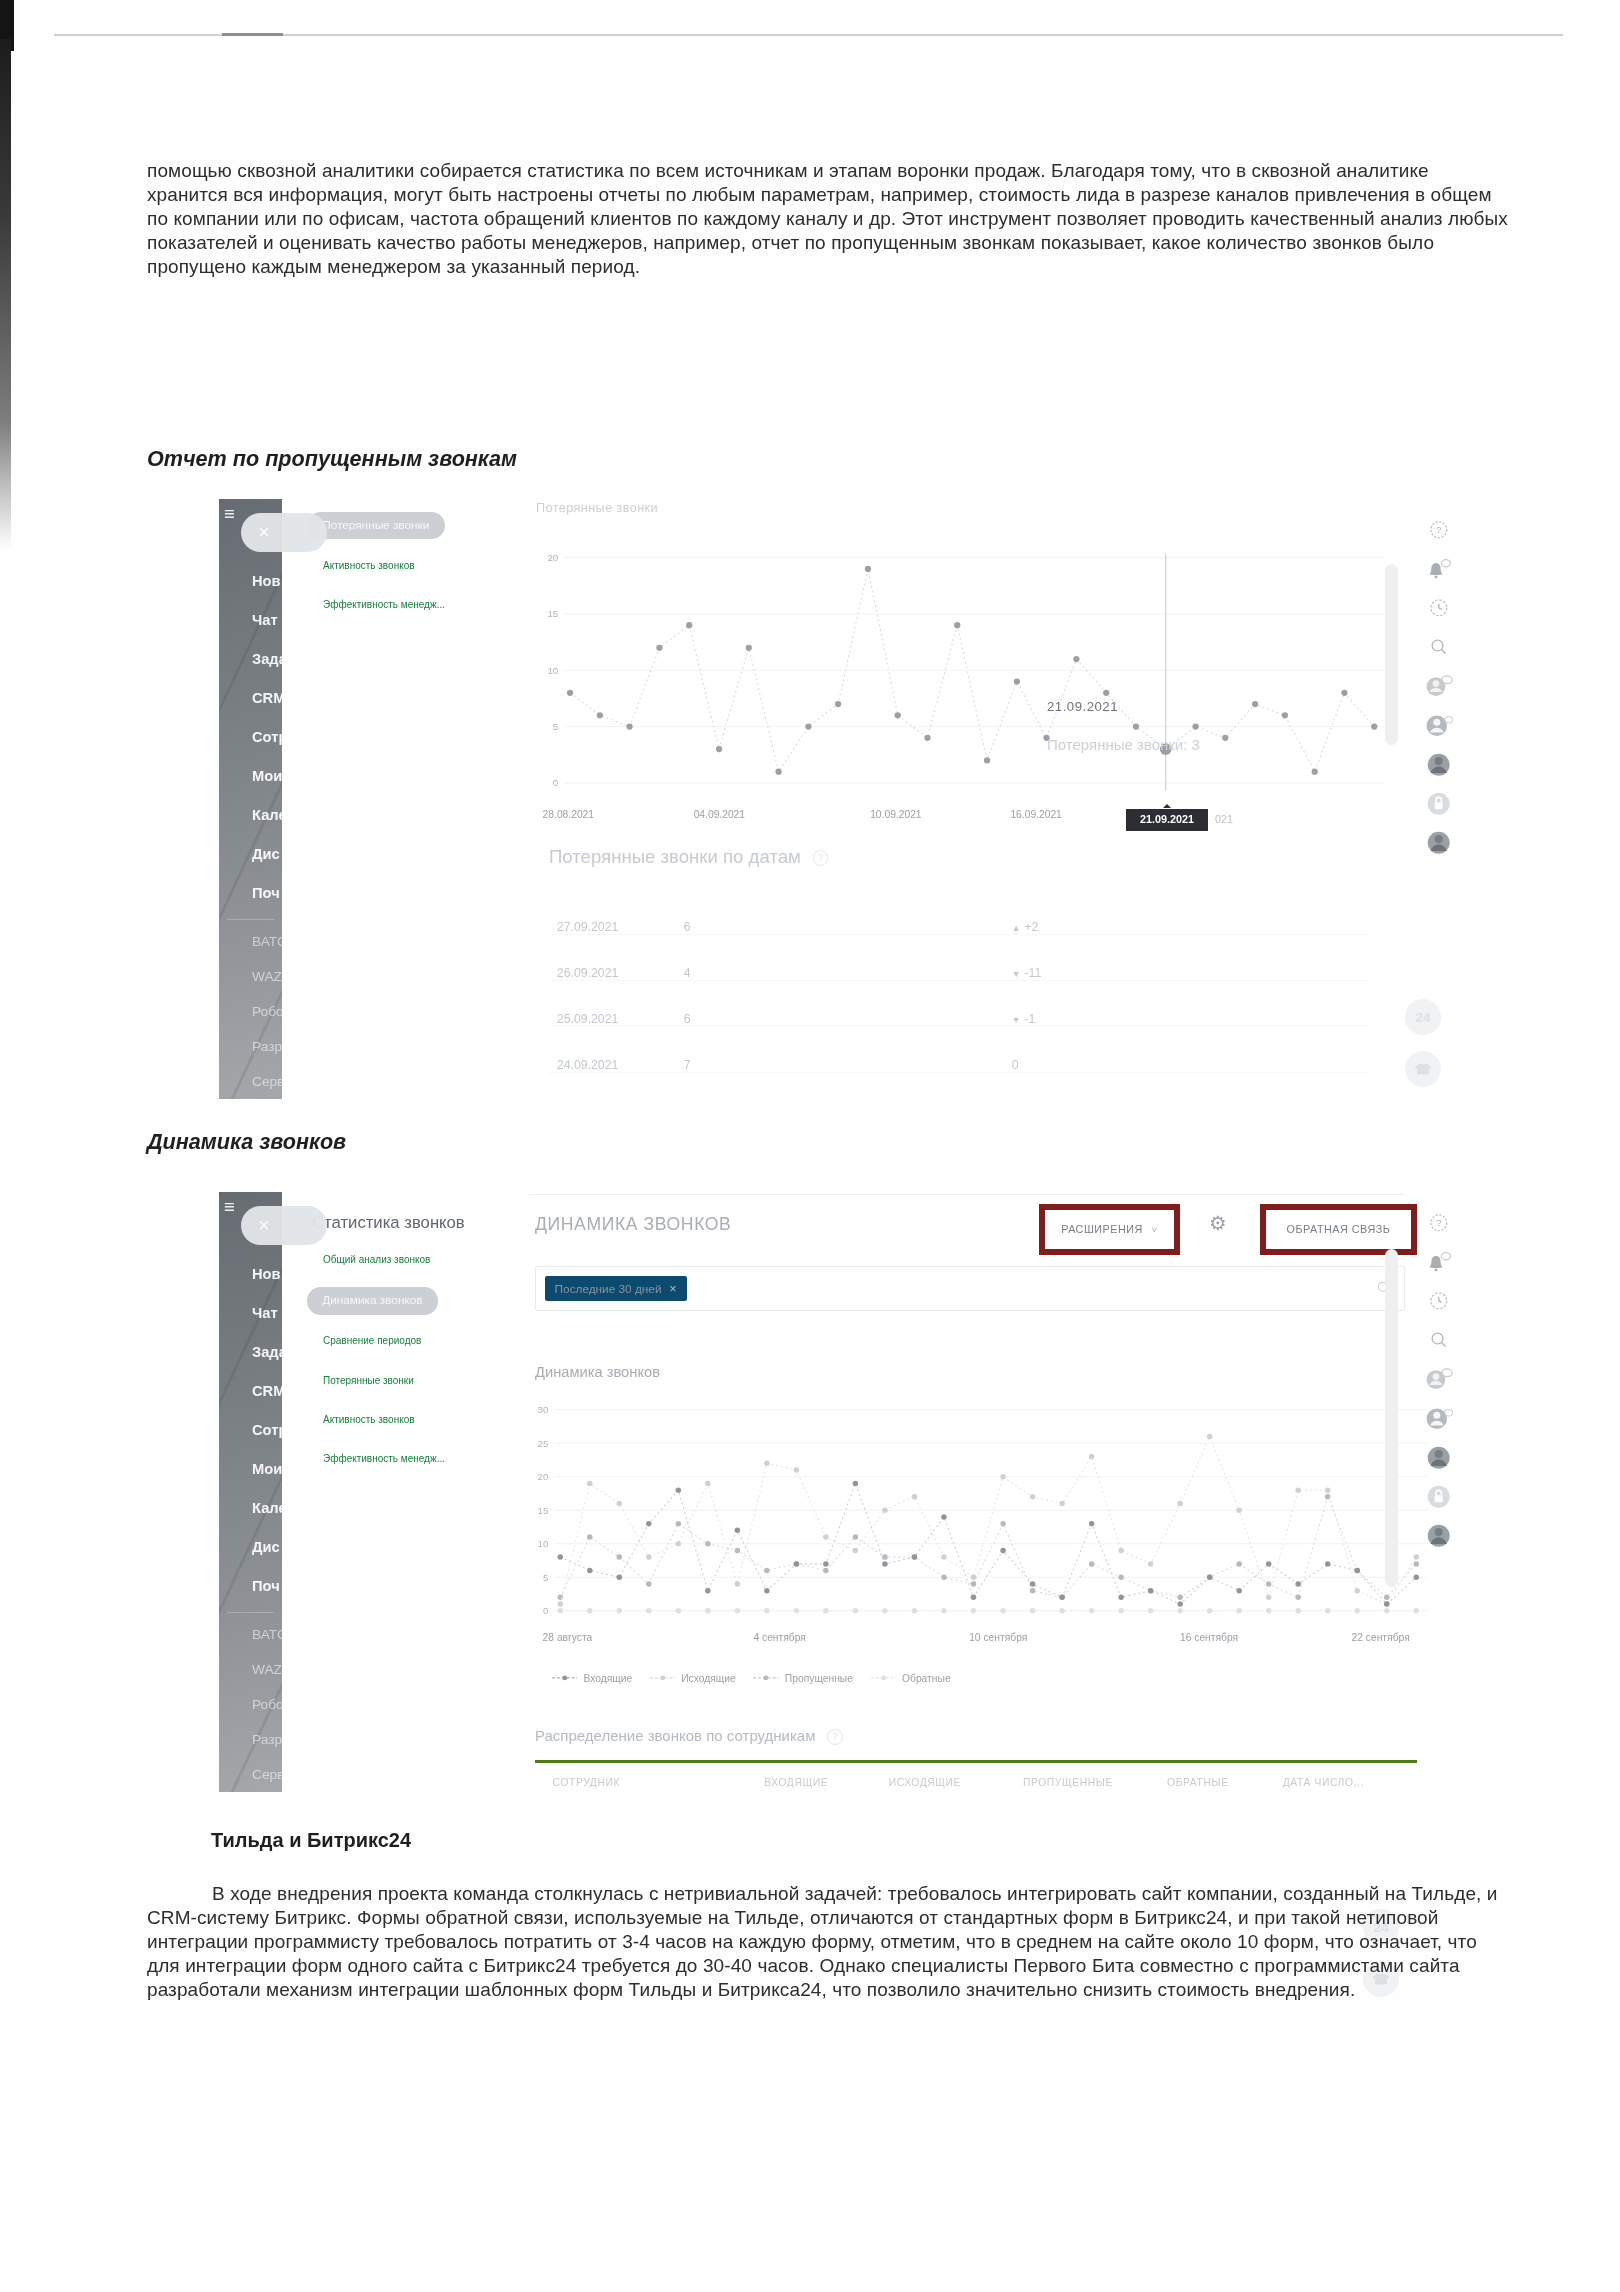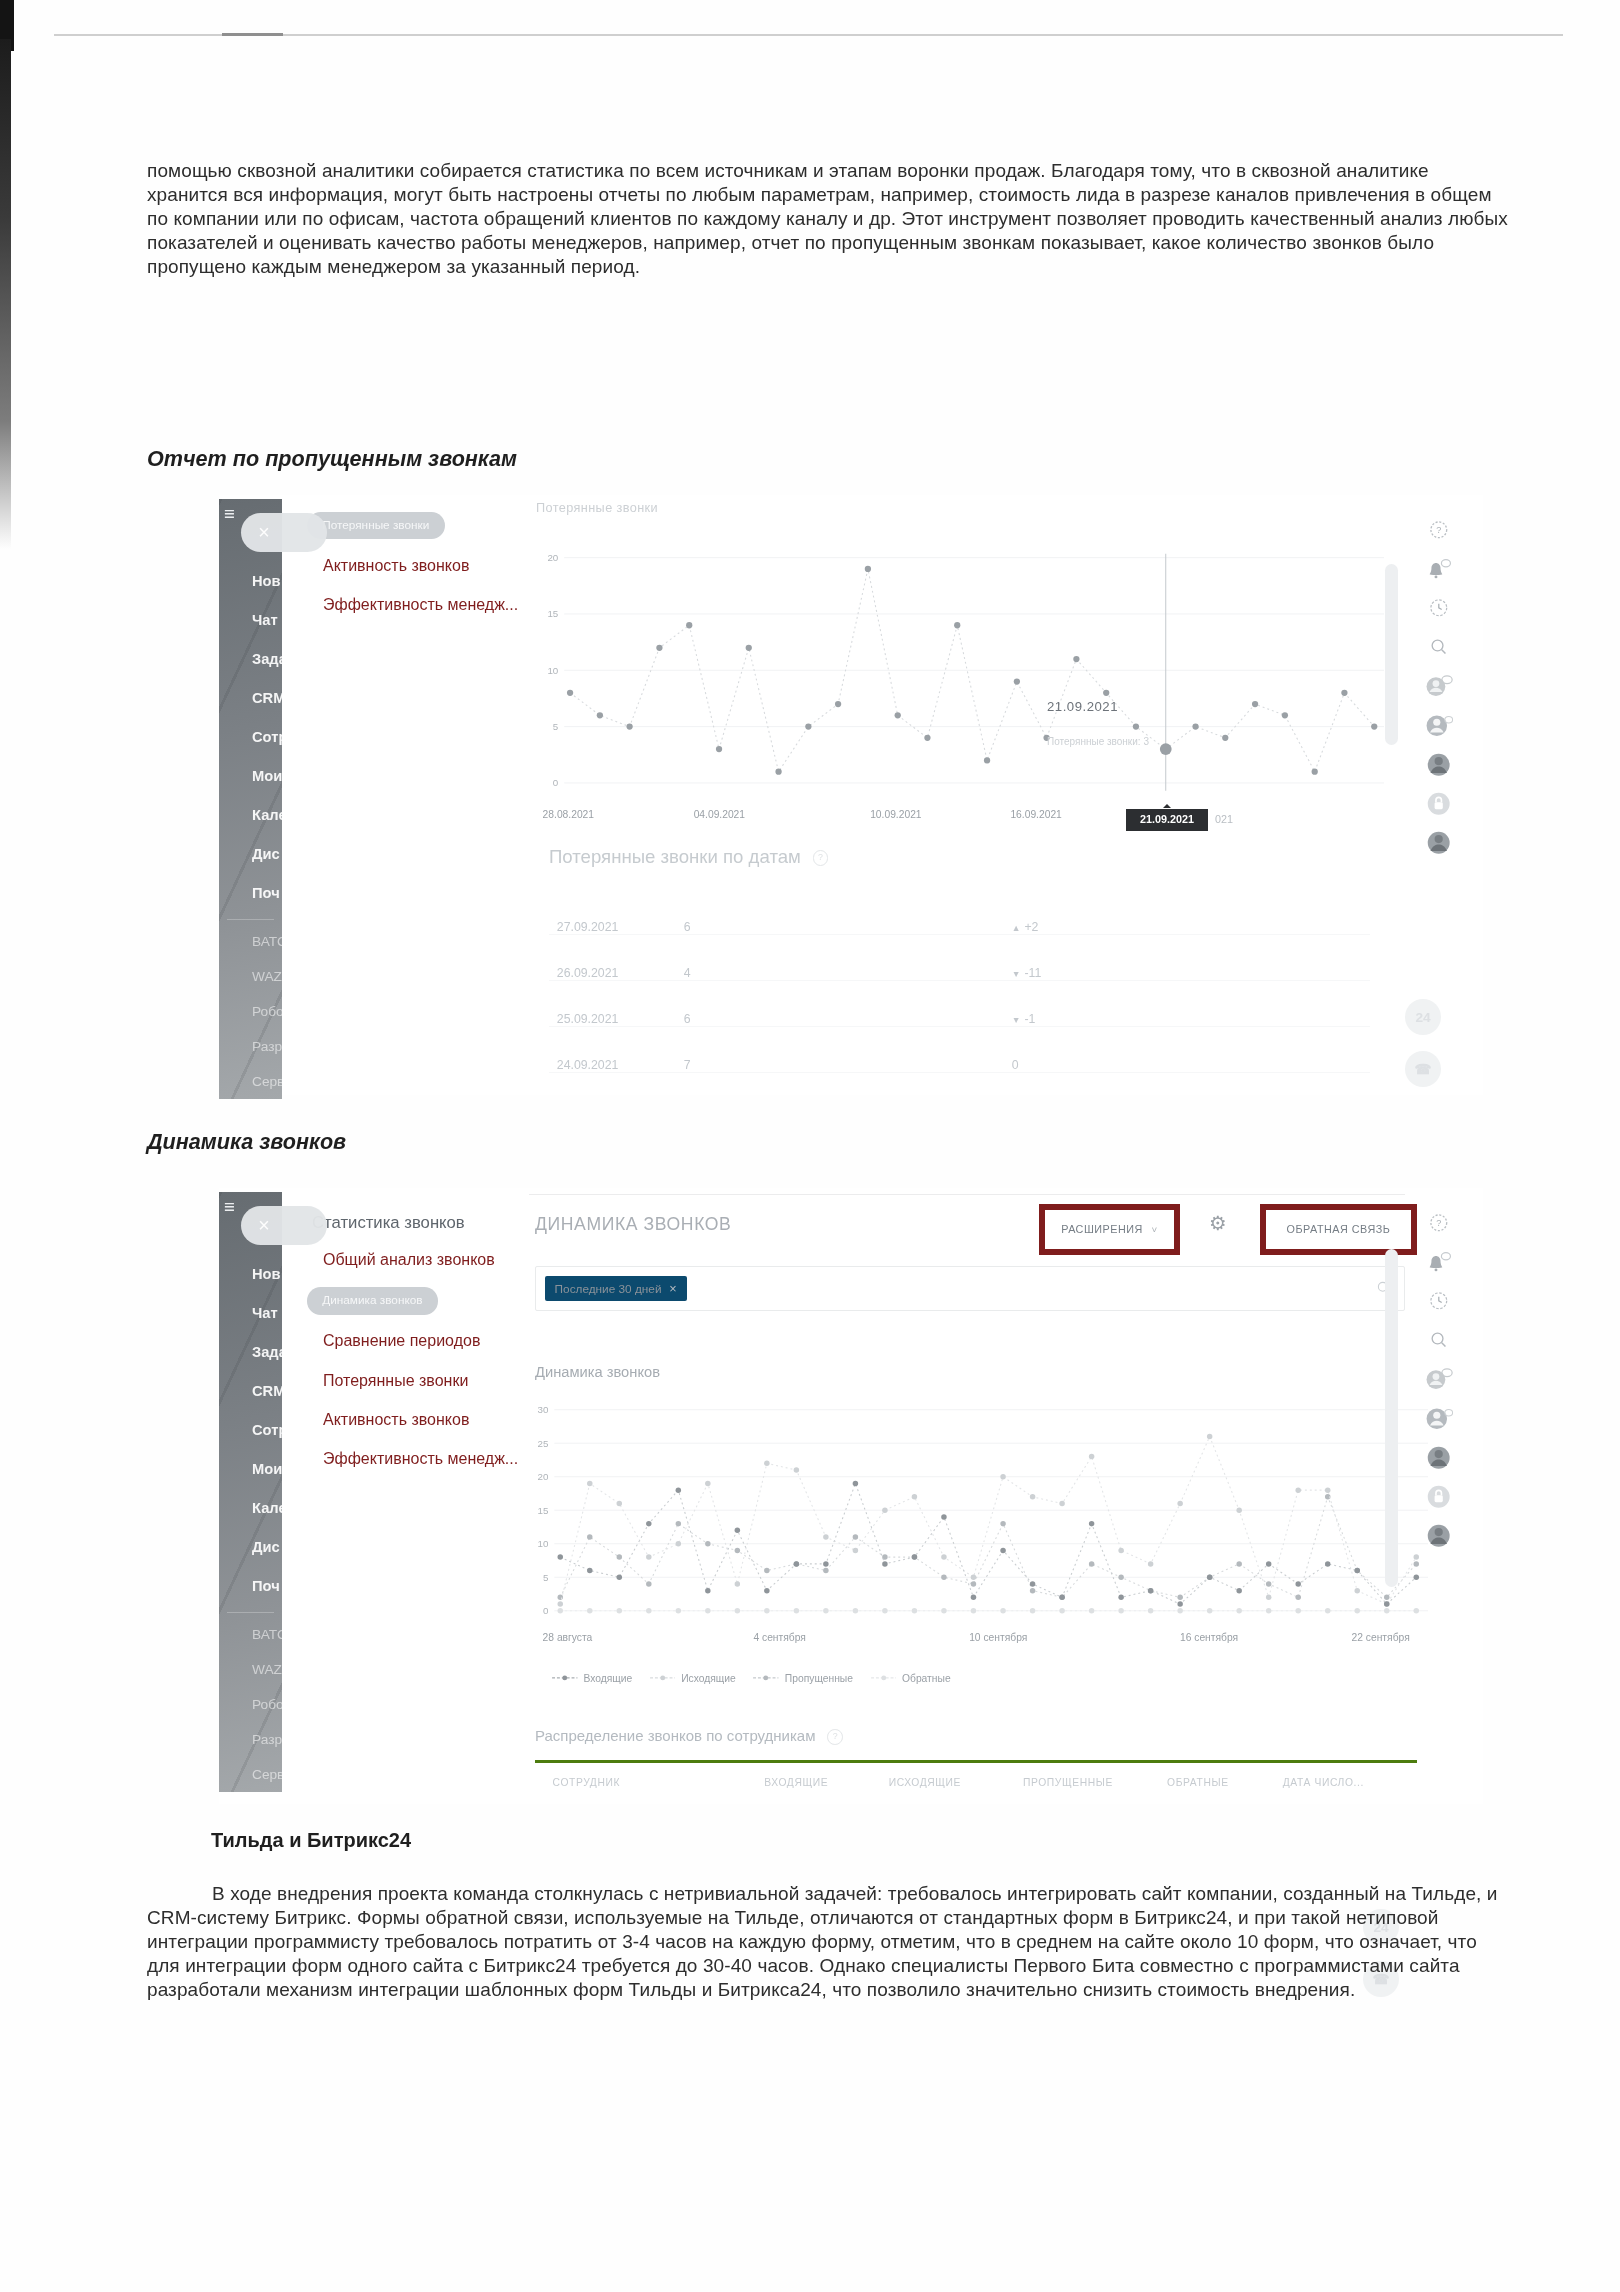--- a/index.html
+++ b/index.html
@@ -35,29 +35,29 @@
   .navtop{position:relative;z-index:2;margin-top:63px;}
   .navbot{position:relative;z-index:2;margin-top:2px;}
   .navitem{height:39px;line-height:39px;padding-left:33px;color:rgba(255,255,255,.92);
         font-size:14.7px;font-weight:bold;white-space:nowrap;}
   .navitem.dim{height:35px;line-height:35px;color:rgba(255,255,255,.55);font-weight:normal;font-size:13.7px;}
   .navdiv{position:relative;z-index:2;margin:5.9px 7.8px 3.9px 7.8px;height:1px;background:rgba(255,255,255,.25);}
   
   .smenu{position:absolute;left:63px;top:0;width:247px;padding-top:16.7px;}
   .mpill{display:inline-block;margin:0 0 14.7px 24.5px;height:27.4px;line-height:27.4px;border-radius:13.7px;
         background:#ccd0d4;color:#f6f7f8;font-size:11.8px;padding:0 15.7px;white-space:nowrap;}
-  .mitem{margin:0 0 14.7px 41px;height:24.5px;line-height:24.5px;color:#7f1d1d;font-size:16px;white-space:nowrap;}
+  .mitem{margin:0 0 14.7px 41px;height:24.5px;line-height:24.5px;color:#15803d;font-size:10px;white-space:nowrap;}
   .paneltitle{margin:24.5px 0 15.7px 30px;font-size:16.7px;color:#5f666d;}
   #s2menuwrap{padding-top:0;}
   
   .c1title{position:absolute;left:317px;top:5.9px;font-size:12.7px;color:#ccd0d4;letter-spacing:0.4px;}
   #chart1svg{position:absolute;left:304px;top:47px;width:863px;height:284px;}
   .tooltip1{position:absolute;left:828px;top:204px;}
   .tt-date{font-size:13.2px;color:#6d737a;letter-spacing:0.5px;}
-  .tt-text{margin-top:21.6px;font-size:10px;color:#ccd0d4;}
+  .tt-text{margin-top:21.6px;font-size:15px;color:#ccd0d4;}
   .axisbox{position:absolute;left:907px;top:314px;width:82px;height:21.6px;line-height:21.6px;background:#2c2e31;
         color:#fff;font-size:10.8px;font-weight:bold;text-align:center;}
   .axisbox::before{content:"";position:absolute;left:37px;top:-4.9px;border:4.9px solid transparent;border-bottom-color:#2c2e31;border-top:none;}
   .axissuffix{position:absolute;left:996px;top:318px;font-size:10.8px;color:#b9bec3;}
   
   .t1title{position:absolute;left:330px;top:351px;font-size:18.6px;color:#c6cbcf;}
   .hint{display:inline-block;width:13.7px;height:13.7px;border-radius:50%;border:1px solid #e3e6e8;margin-left:11.8px;
         vertical-align:middle;color:#dfe2e4;font-size:8.8px;text-align:center;line-height:13.7px;}
   #table1{position:absolute;left:330px;top:394px;width:821px;}
   .thead{display:flex;padding:7.8px 0 13.7px 0;border-bottom:1px solid #eef0f1;color:#c9cdd1;

